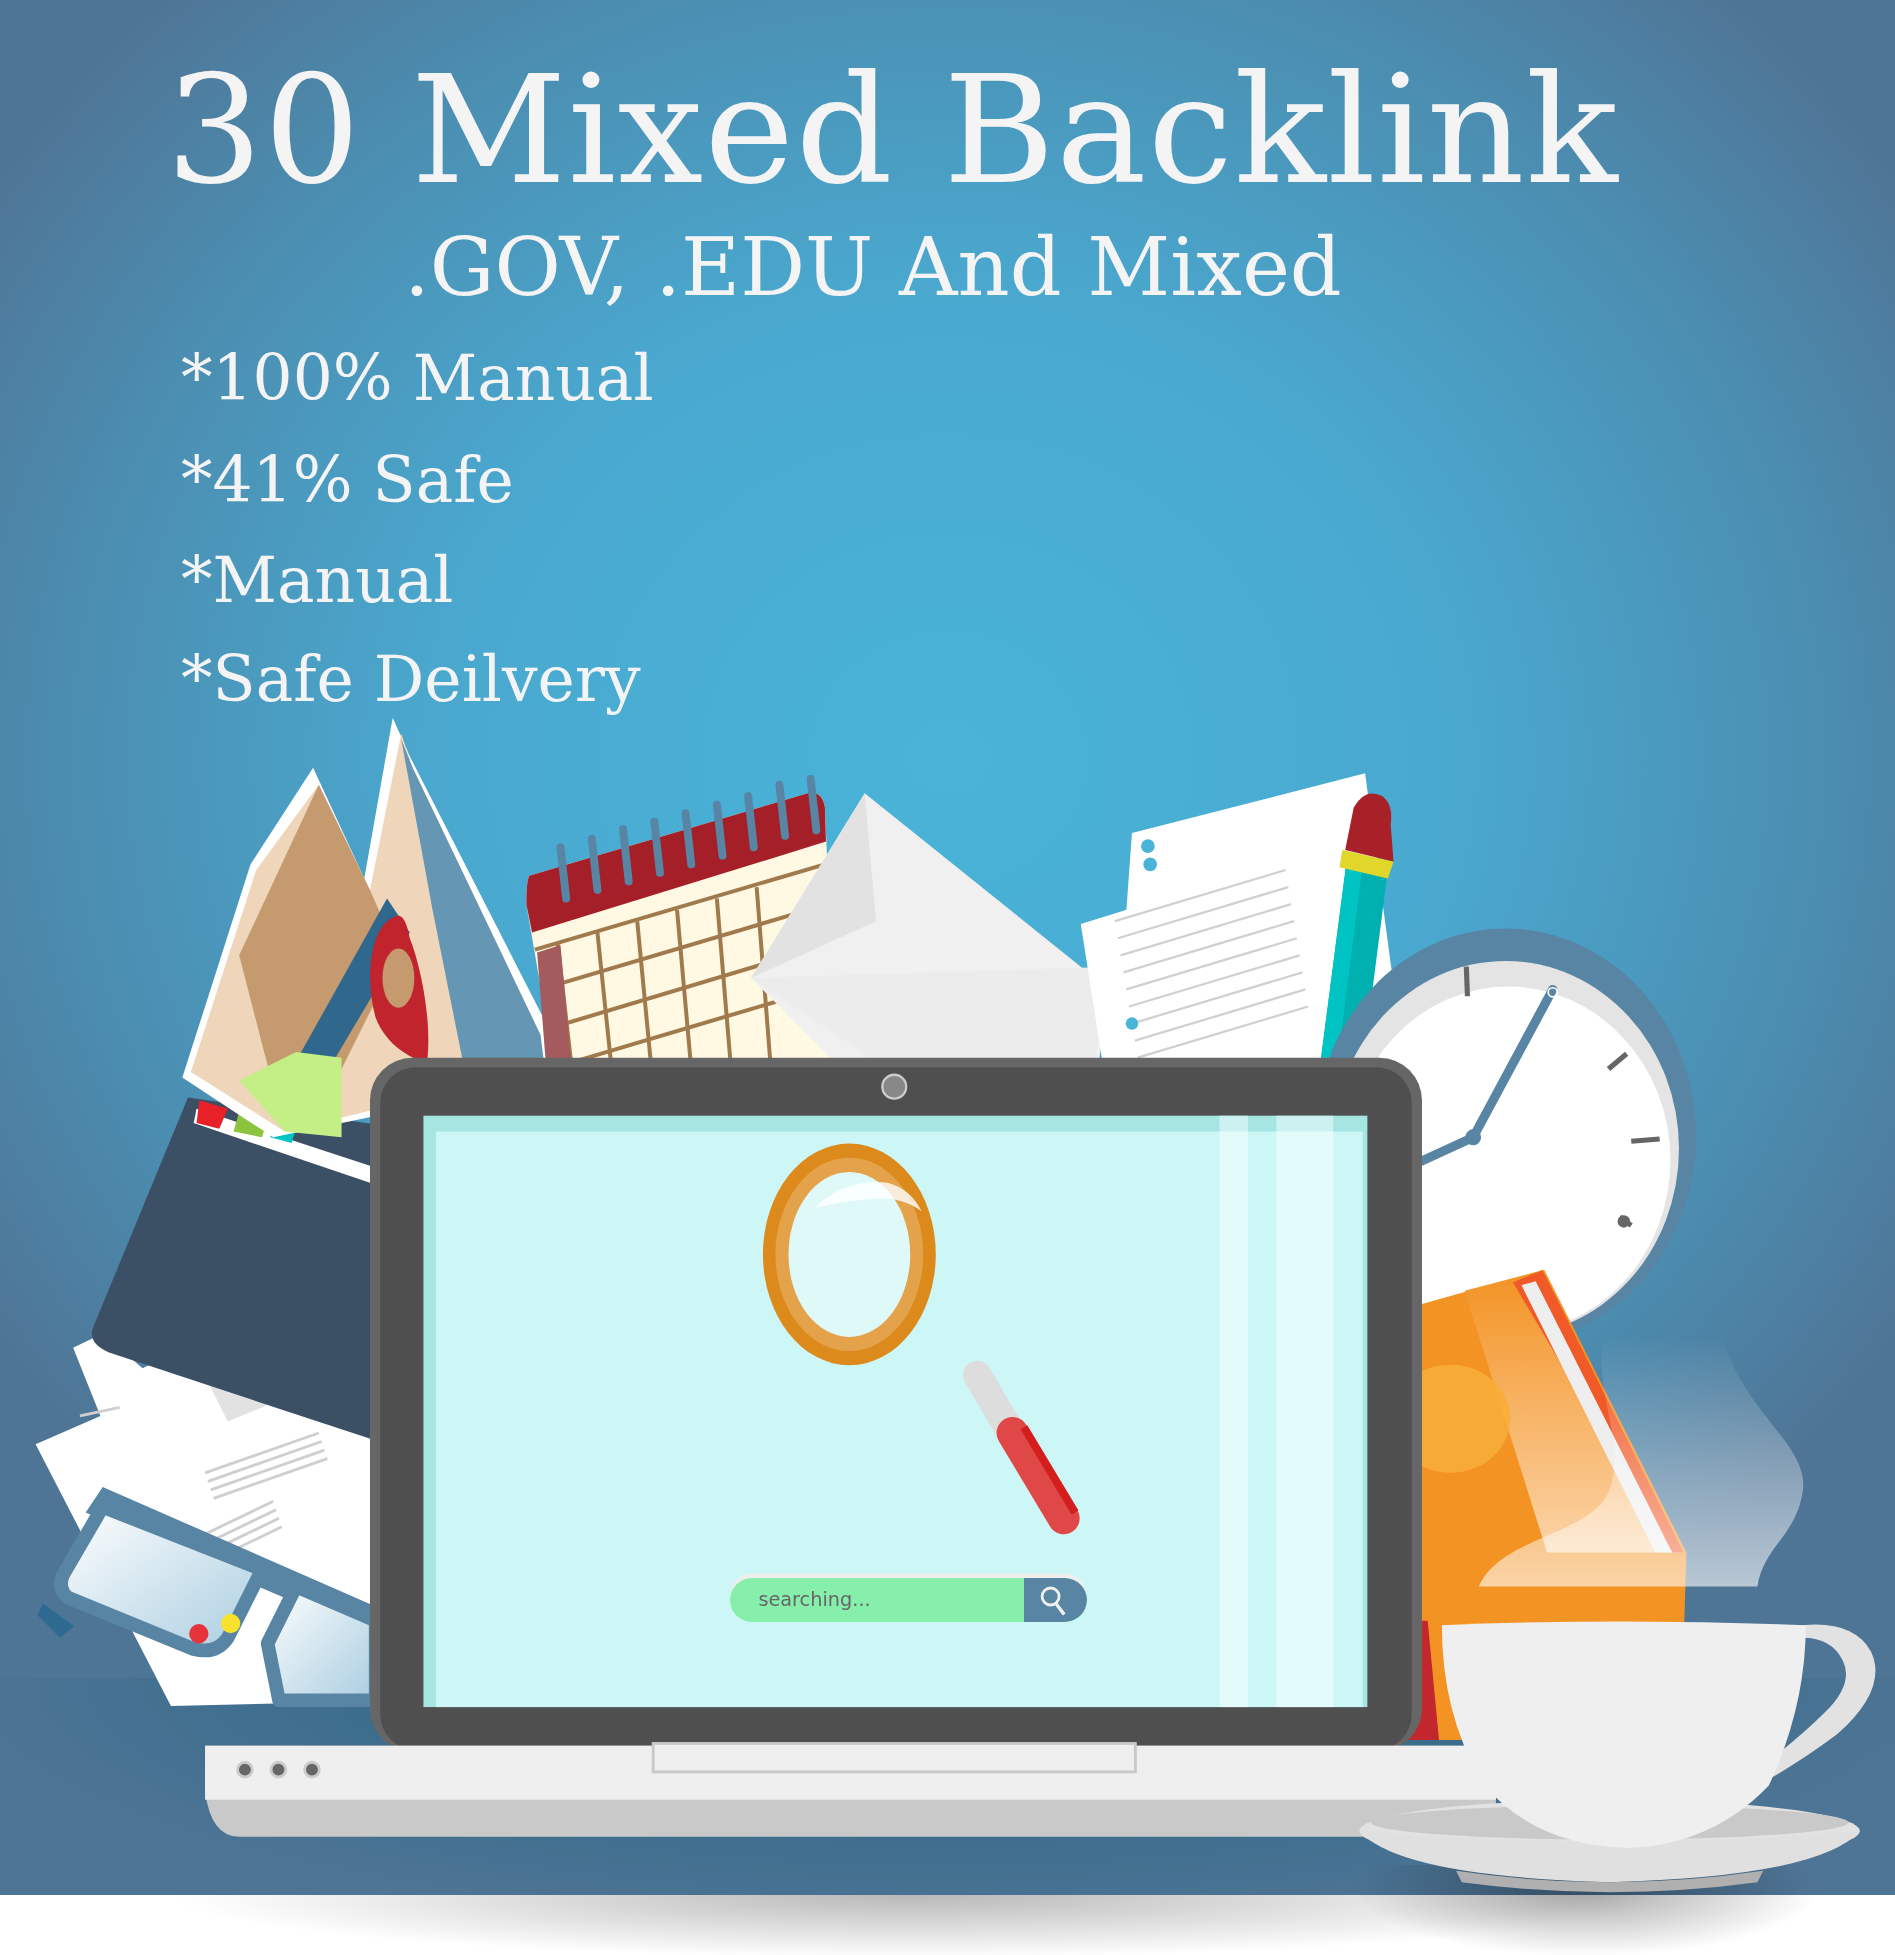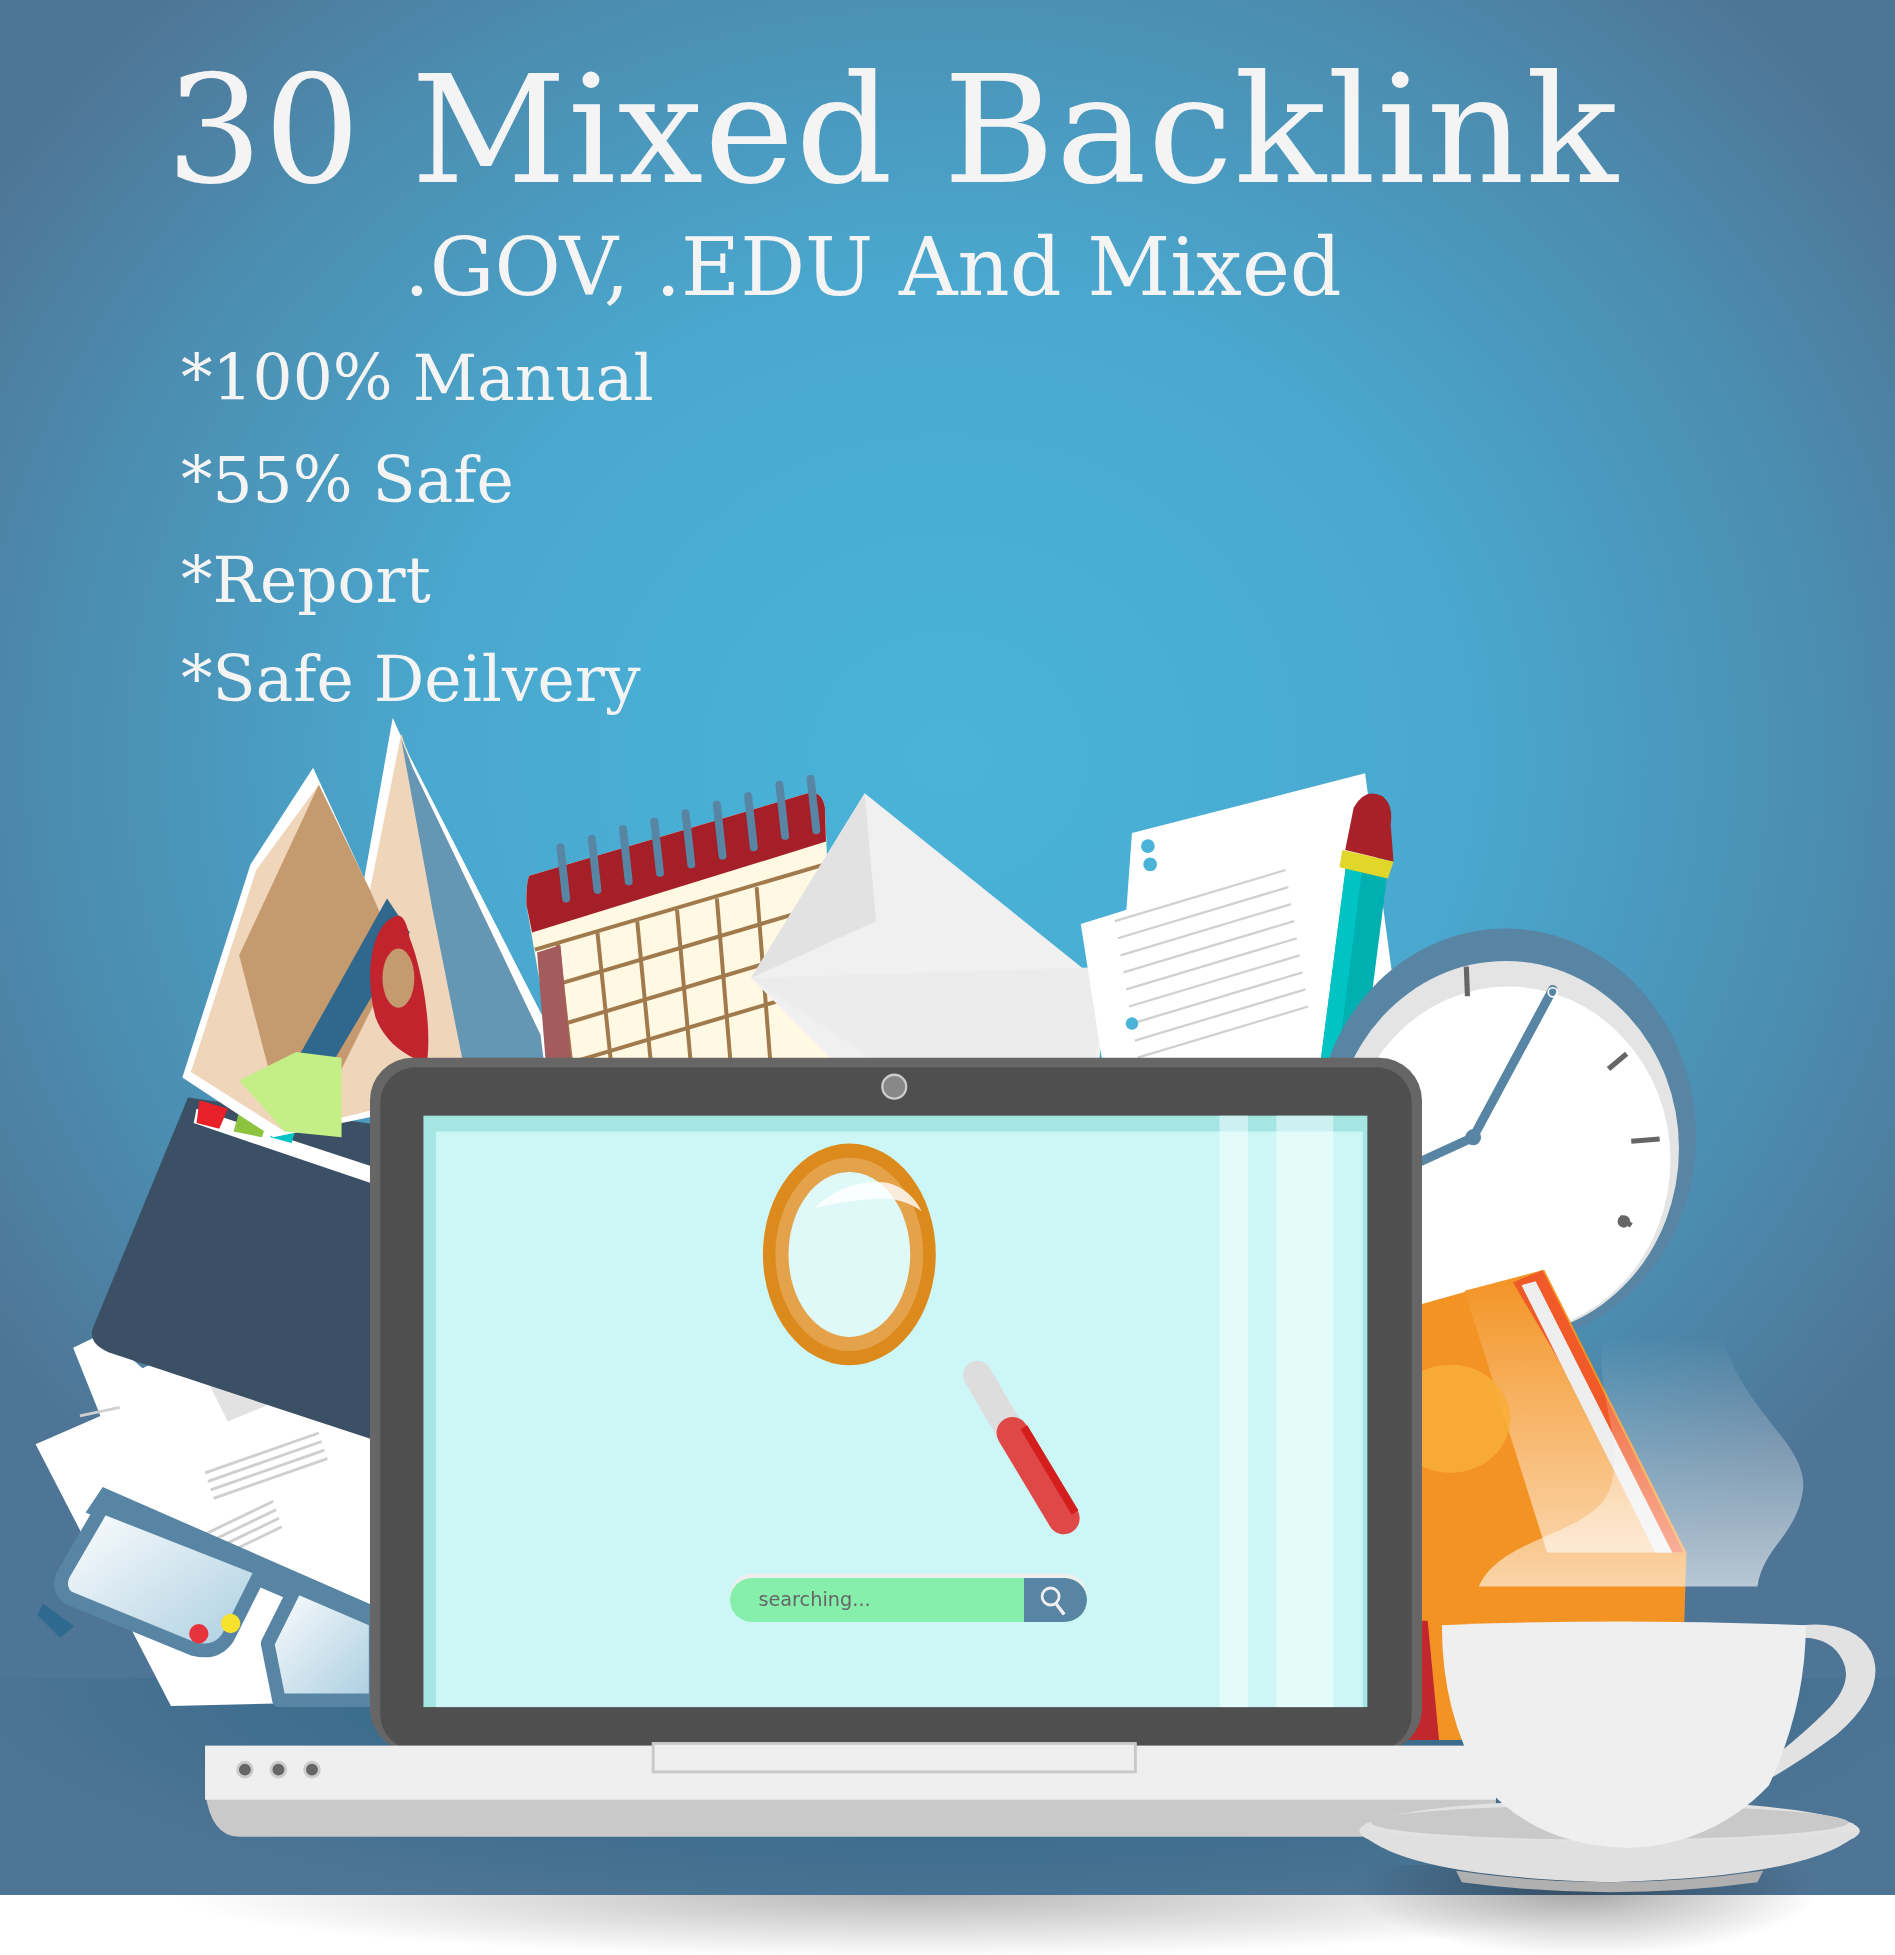--- a/index.html
+++ b/index.html
@@ -214,22 +214,22 @@
     <path d="M2560,3290 Q2830,3330 3100,3290 L3090,3310 Q2830,3345 2570,3310 Z" fill="#b0b0b0"></path>
     <ellipse cx="2830" cy="3205" rx="420" ry="30" fill="#c9c9c9"></ellipse>
     <path d="M3170,2858 Q3260,2850 3290,2905 Q3320,2970 3230,3050 Q3150,3110 3070,3150 L3080,3120 Q3160,3060 3210,3010 Q3260,2960 3240,2920 Q3220,2880 3170,2880 Z" fill="#e2e2e2"></path>
     <path d="M2535,2858 Q2860,2845 3175,2858 Q3175,3000 3110,3140 Q3010,3245 2860,3250 Q2700,3245 2610,3140 Q2535,3020 2535,2858 Z" fill="#efefef"></path>
   </g>
 </svg>
 
 <div class="txt" id="headline">30 Mixed Backlink</div>
 <div class="txt" id="subhead">.GOV, .EDU And Mixed</div>
 <div class="txt feat" id="f0">*100% Manual</div>
-<div class="txt feat" id="f1">*55% Safe</div>
-<div class="txt feat" id="f2">*Report</div>
+<div class="txt feat" id="f1">*41% Safe</div>
+<div class="txt feat" id="f2">*Manual</div>
 <div class="txt feat" id="f3">*Safe Deilvery</div>
 
 <div id="searchbar">
   <span class="ph">searching...</span>
   <div id="searchbtn">
     <svg width="34" height="34" viewBox="0 0 60 60">
       <circle cx="24" cy="22" r="15" fill="none" stroke="#efefef" stroke-width="5"></circle>
       <line x1="33" y1="34" x2="48" y2="54" stroke="#efefef" stroke-width="6"></line>
     </svg>
   </div>

